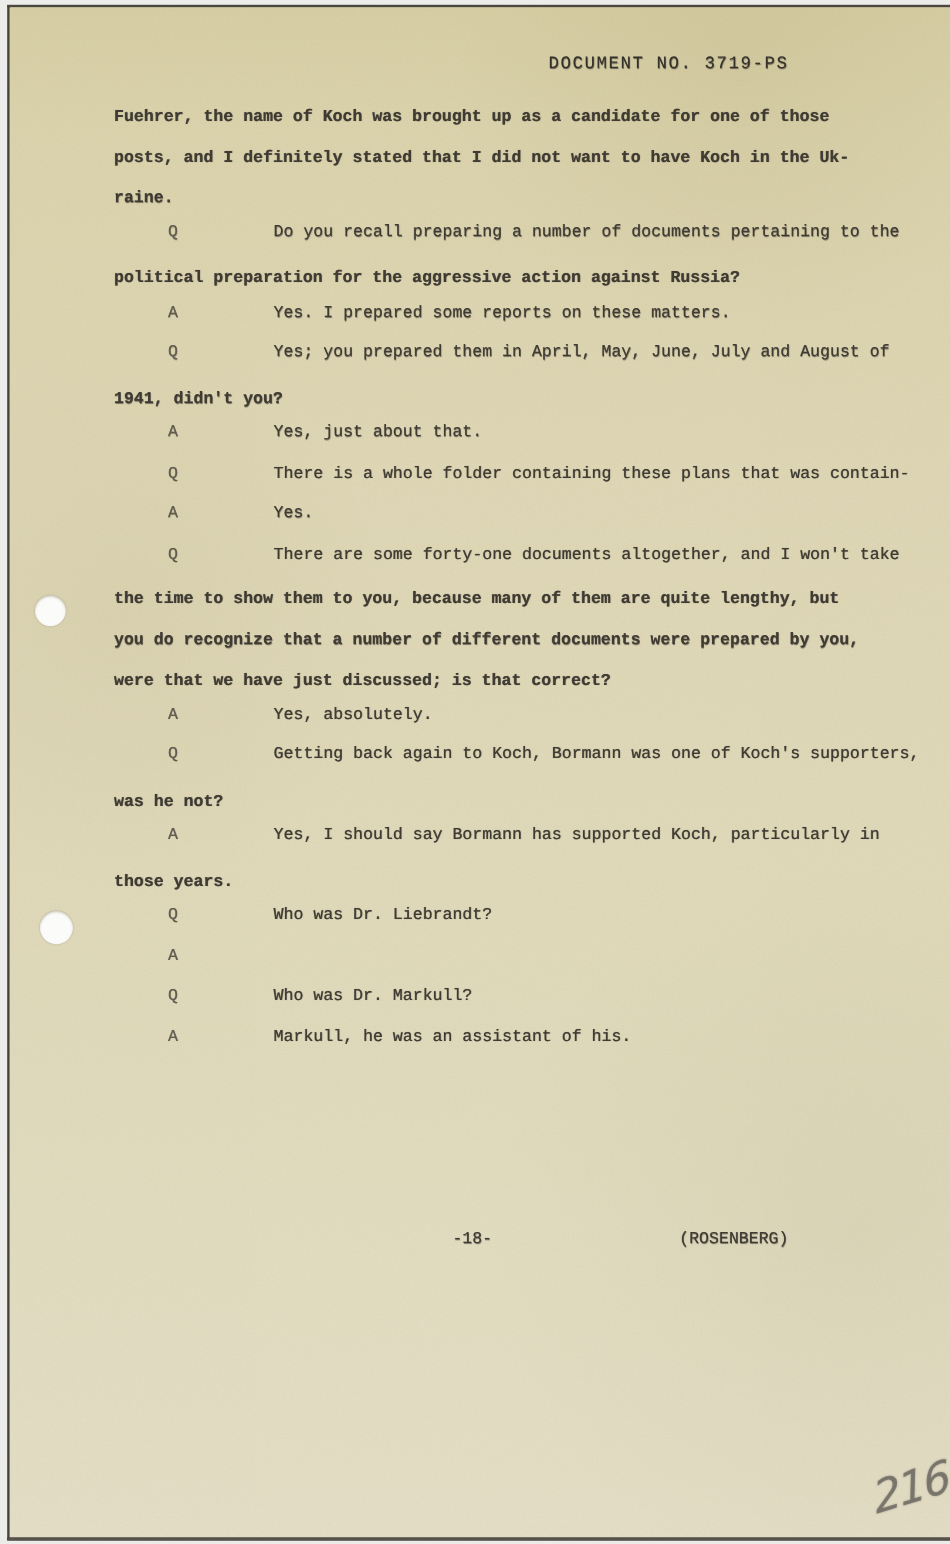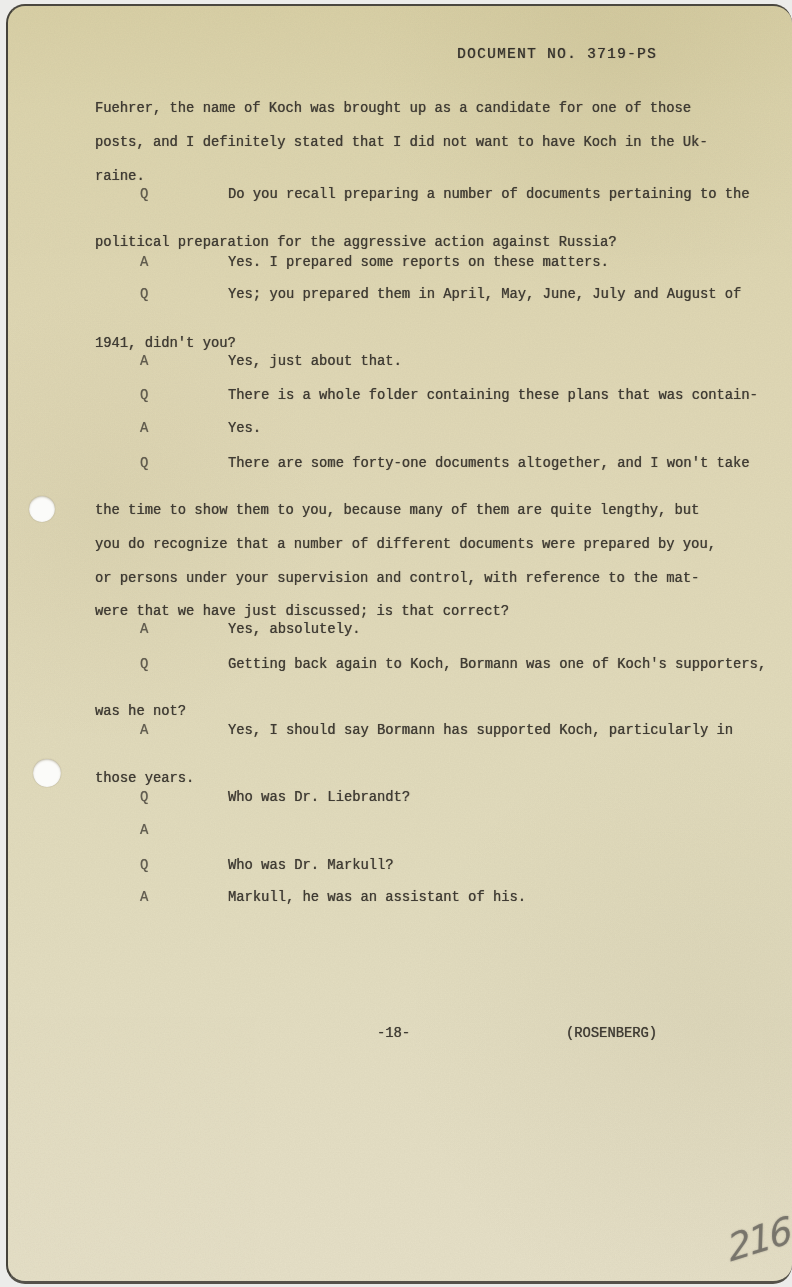--- a/index.html
+++ b/index.html
@@ -25,21 +25,20 @@
     border-left: 2px solid #45423a;
     border-top: 2px solid #4a473f;
     border-bottom: 3px solid #55524a;
     box-sizing: border-box;
     background:
       radial-gradient(circle at 78% 4%, rgba(150,135,80,0.10), rgba(150,135,80,0) 18%),
       radial-gradient(circle at 12% 40%, rgba(150,135,80,0.07), rgba(150,135,80,0) 22%),
       radial-gradient(circle at 90% 80%, rgba(120,110,70,0.06), rgba(120,110,70,0) 25%),
       linear-gradient(180deg, #d9d0a6 0%, #ddd5ae 8%, #e0d8b6 30%, #e2dcbe 68%, #e6e0c8 100%);
     overflow: hidden;
-    border-radius: 19px;
   }
   .grain {
     position: absolute;
     left: 0; top: 0;
     width: 100%; height: 100%;
     pointer-events: none;
   }
   .hole {
     position: absolute;
     border-radius: 50%;
@@ -72,21 +71,21 @@
   }
   .line {
     position: relative;
     height: 33.5px;
     white-space: pre;
   }
   .line:nth-child(3n) { transform: translateY(0.5px); }
   .line:nth-child(4n+1) { transform: translateY(-0.4px); }
   .line .marker { position: absolute; left: 45px; top: 9px; opacity: 0.78; }
   .line .qtext  { position: absolute; left: 89px; top: 9px; margin-left: 44px; }
-  .line .text   { position: absolute; left: 0;    top: 24px; }
+  .line .text   { position: absolute; left: 0;    top: 14px; font-weight: bold; }
 
   .doc-footer {
     position: absolute;
     top: 1020px;
     left: 0;
     width: 100%;
     font-size: 13.8px;
   }
   .doc-footer .pageno { position: absolute; left: 369px; white-space: pre; }
   .doc-footer .attrib { position: absolute; left: 558px; white-space: pre; }
@@ -132,21 +131,20 @@
         <div class="line"><span class="text">political preparation for the aggressive action against Russia?</span></div>
         <div class="line"><span class="marker">A</span><span class="qtext">Yes. I prepared some reports on these matters.</span></div>
         <div class="line"><span class="marker">Q</span><span class="qtext">Yes; you prepared them in April, May, June, July and August of</span></div>
         <div class="line"><span class="text">1941, didn't you?</span></div>
         <div class="line"><span class="marker">A</span><span class="qtext">Yes, just about that.</span></div>
         <div class="line"><span class="marker">Q</span><span class="qtext">There is a whole folder containing these plans that was contain-</span></div>
         <div class="line"><span class="marker">A</span><span class="qtext">Yes.</span></div>
         <div class="line"><span class="marker">Q</span><span class="qtext">There are some forty-one documents altogether, and I won't take</span></div>
         <div class="line"><span class="text">the time to show them to you, because many of them are quite lengthy, but</span></div>
         <div class="line"><span class="text">you do recognize that a number of different documents were prepared by you,</span></div>
-        <div class="line"><span class="text">or persons under your supervision and control, with reference to the mat-</span></div>
         <div class="line"><span class="text">were that we have just discussed; is that correct?</span></div>
         <div class="line"><span class="marker">A</span><span class="qtext">Yes, absolutely.</span></div>
         <div class="line"><span class="marker">Q</span><span class="qtext">Getting back again to Koch, Bormann was one of Koch's supporters,</span></div>
         <div class="line"><span class="text">was he not?</span></div>
         <div class="line"><span class="marker">A</span><span class="qtext">Yes, I should say Bormann has supported Koch, particularly in</span></div>
         <div class="line"><span class="text">those years.</span></div>
         <div class="line"><span class="marker">Q</span><span class="qtext">Who was Dr. Liebrandt?</span></div>
         <div class="line"><span class="marker">A</span></div>
         <div class="line"><span class="marker">Q</span><span class="qtext">Who was Dr. Markull?</span></div>
         <div class="line"><span class="marker">A</span><span class="qtext">Markull, he was an assistant of his.</span></div>

